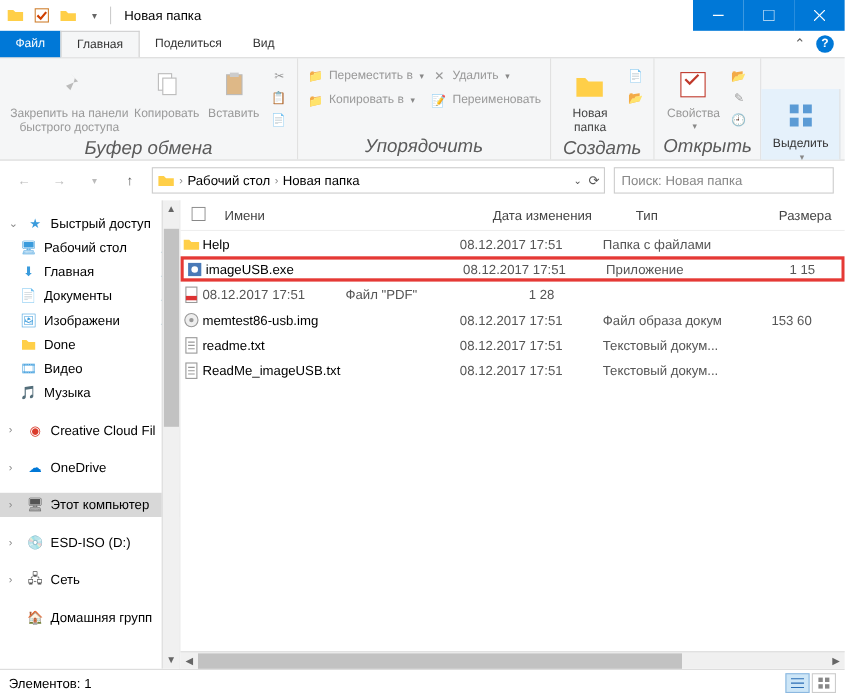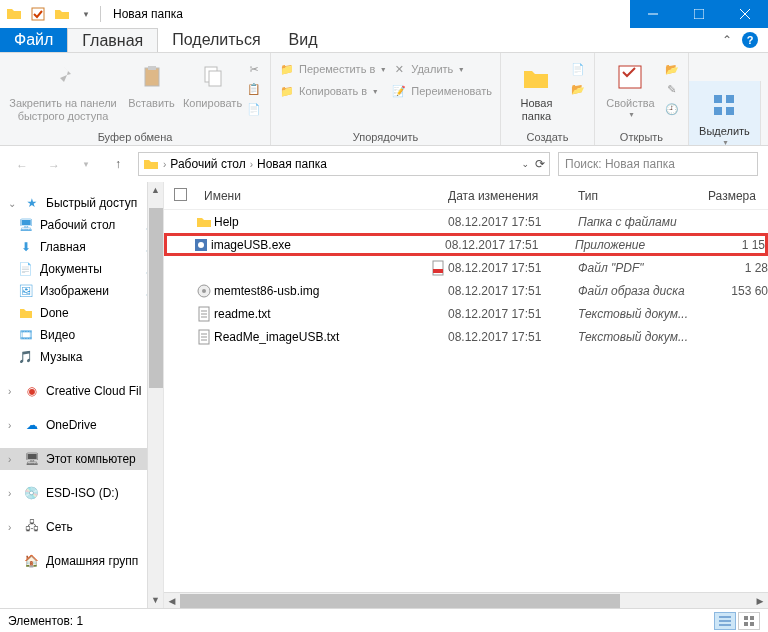--- a/index.html
+++ b/index.html
@@ -10,32 +10,32 @@
 .titlebar .qat { display: flex; gap: 8px; align-items: center; }
 .titlebar .qat-icon { width: 16px; height: 16px; display: flex; align-items: center; justify-content: center; }
 .titlebar .divider { width: 1px; height: 16px; background: #ccc; margin: 0 6px; }
 .titlebar .title { margin-left: 6px; font-size: 12px; }
 .titlebar .window-controls { margin-left: auto; display: flex; }
 .titlebar .win-btn { width: 46px; height: 28px; display: flex; align-items: center; justify-content: center; background: #0078d7; color: #fff; }
 .titlebar .win-btn svg { stroke: #fff; }
 
 
 .ribbon-tabs { height: 24px; display: flex; align-items: stretch; background: #fff; }
-.ribbon-tabs .tab { padding: 0 14px; display: flex; align-items: center; font-size: 16px; color: #333; cursor: default; }
+.ribbon-tabs .tab { padding: 0 14px; display: flex; align-items: center; font-size: 11px; color: #333; cursor: default; }
 .ribbon-tabs .tab.file { background: #0078d7; color: #fff; }
 .ribbon-tabs .tab.active { border: 1px solid #d0d0d0; border-bottom: none; background: #f5f6f7; }
 .ribbon-tabs .right { margin-left: auto; display: flex; align-items: center; gap: 10px; padding-right: 10px; }
 .ribbon-tabs .chevron { color: #666; }
 .ribbon-tabs .help-icon { width: 16px; height: 16px; border-radius: 50%; background: #0078d7; color:#fff; display:flex; align-items:center; justify-content:center; font-size:11px; font-weight:bold;}
 
 
 .ribbon { height: 94px; background: #f5f6f7; border-bottom: 1px solid #dadada; border-top: 1px solid #dadada; display: flex; }
 .ribbon-group { border-right: 1px solid #e1e1e1; padding: 4px 8px 2px 8px; display: flex; flex-direction: column; }
 .ribbon-group .controls { flex: 1; display: flex; align-items: flex-start; gap: 6px; }
-.ribbon-group .group-label { text-align: center; font-size: 11px; color: #5a5a5a; padding-top: 2px; }
+.ribbon-group .group-label { text-align: center; font-size: 17px; color: #5a5a5a; padding-top: 2px; font-style: italic; }
 .big-btn { display: flex; flex-direction: column; align-items: center; width: 70px; font-size: 11px; color: #444; text-align: center; line-height: 1.2; }
 .big-btn.wide { width: 110px; }
 .big-btn.narrow { width: 55px; }
 .big-btn.disabled { color: #999; align-items: center; }
 .big-btn .big-icon { width: 32px; height: 32px; margin: 4px 0; display:flex; align-items:center; justify-content:center; }
 .small-btns { display: flex; flex-direction: column; gap: 4px; padding-top: 4px;}
 .small-btn { display: flex; align-items: center; gap: 4px; font-size: 11px; color: #999; white-space: nowrap; }
 .small-btn .small-icon { width:16px; height:16px; display:flex; align-items:center; justify-content:center;}
 .ribbon .drop-arrow { font-size: 8px; color: #888; margin-left: 2px; }
 .ribbon-group.select { background:#e5f1fb;margin-top:28px; }
@@ -68,25 +68,25 @@
 .file-panel { flex: 1; display: flex; flex-direction: column; position: relative; }
 .columns { display: flex; height: 28px; align-items: center; border-bottom: 1px solid #eee; padding-left: 10px;}
 .columns .col { font-size: 12px; color: #444; }
 .columns .chk { width: 24px; }
 .columns .c-name { width: 250px; padding-left: 6px;}
 .columns .c-date { width: 130px; }
 .columns .c-type { width: 130px; }
 .columns .c-size { width: 60px; }
 
 .file-list { flex:1; overflow:hidden; position:relative;}
-.file-row { display: flex; align-items: center; height: 23px; font-size: 12px; justify-content: flex-end; }
+.file-row { display: flex; align-items: center; height: 23px; font-size: 12px; }
 .file-row .f-icon { width: 20px; height: 16px; display:flex; align-items:center; justify-content:center;}
 .file-row .f-name { width: 234px; }
 .file-row .f-date { width: 130px; color:#555;}
-.file-row .f-type { width: 130px; color:#555; white-space:nowrap; overflow:hidden; text-overflow:ellipsis;font-style:italic;}
+.file-row .f-type { width: 130px; color:#555; white-space:nowrap; overflow:hidden; text-overflow:ellipsis;}
 .file-row .f-size { width: 60px; color:#555; text-align:right; white-space:nowrap;}
 .highlight-box { border: 3px solid #e53935; position: relative; }
 
 .hscroll { height:16px; background:#f0f0f0; display:flex; border-top:1px solid #ddd; margin:0 0 0 0;}
 .hscroll .arrow { width:16px; display:flex; align-items:center; justify-content:center; color:#666; font-size:9px;}
 .hscroll .thumb { height:14px; background:#c2c2c2; flex:0 0 440px; margin:1px 0;}
 .hscroll .track { flex:1; }
 
 
 .statusbar { height: 24px; border-top: 1px solid #dadada; display: flex; align-items: center; padding: 0 8px; font-size: 12px; background:#fff;}
@@ -160,34 +160,34 @@
         <span class="big-icon">
             <svg width="28" height="28">
               <path d="M14 3l8 8-4 1-3 7-2-2-6 6 6-6-2-2 7-3 1-4z" fill="#bbb"></path>
             </svg>
           </span>
         <span>Закрепить на панели быстрого доступа</span>
       </div>
       <div class="big-btn narrow disabled">
         <span class="big-icon">
             <svg width="24" height="24">
-              <rect x="5" y="3" width="14" height="18" fill="#deb887" stroke="#bbb"></rect>
-              <rect x="8" y="1" width="8" height="4" fill="#ccc"></rect>
-            </svg>
-          </span>
-        <span>Вставить</span>
+              <rect x="4" y="2" width="12" height="15" fill="#fff" stroke="#bbb"></rect>
+              <rect x="8" y="6" width="12" height="15" fill="#fff" stroke="#bbb"></rect>
+            </svg>
+          </span>
+        <span>Копировать</span>
       </div>
       <div class="big-btn narrow disabled">
         <span class="big-icon">
             <svg width="24" height="24">
-              <rect x="4" y="2" width="12" height="15" fill="#fff" stroke="#bbb"></rect>
-              <rect x="8" y="6" width="12" height="15" fill="#fff" stroke="#bbb"></rect>
-            </svg>
-          </span>
-        <span>Копировать</span>
+              <rect x="5" y="3" width="14" height="18" fill="#deb887" stroke="#bbb"></rect>
+              <rect x="8" y="1" width="8" height="4" fill="#ccc"></rect>
+            </svg>
+          </span>
+        <span>Вставить</span>
       </div>
       <div class="small-btns">
         <div class="small-btn">
             <span class="small-icon">✂</span>
           </div>
         <div class="small-btn">
             <span class="small-icon">📋</span>
           </div>
         <div class="small-btn">
             <span class="small-icon">📄</span>
@@ -452,21 +452,21 @@
         </div>
         <div class="file-row">
           <span class="f-icon">
             <svg width="16" height="16">
               <circle cx="8" cy="8" r="6" fill="#eee" stroke="#999"></circle>
               <circle cx="8" cy="8" r="2" fill="#999"></circle>
             </svg>
           </span>
           <span class="f-name">memtest86-usb.img</span>
           <span class="f-date">08.12.2017 17:51</span>
-          <span class="f-type">Файл образа диска</span>
+          <span class="f-type">Файл образа докум</span>
           <span class="f-size">153 60</span>
         </div>
         <div class="file-row">
           <span class="f-icon">
             <svg width="16" height="16">
               <rect x="3" y="1" width="10" height="14" fill="#fff" stroke="#999"></rect>
               <line x1="5" y1="5" x2="11" y2="5" stroke="#999"></line>
               <line x1="5" y1="8" x2="11" y2="8" stroke="#999"></line>
               <line x1="5" y1="11" x2="11" y2="11" stroke="#999"></line>
             </svg>

